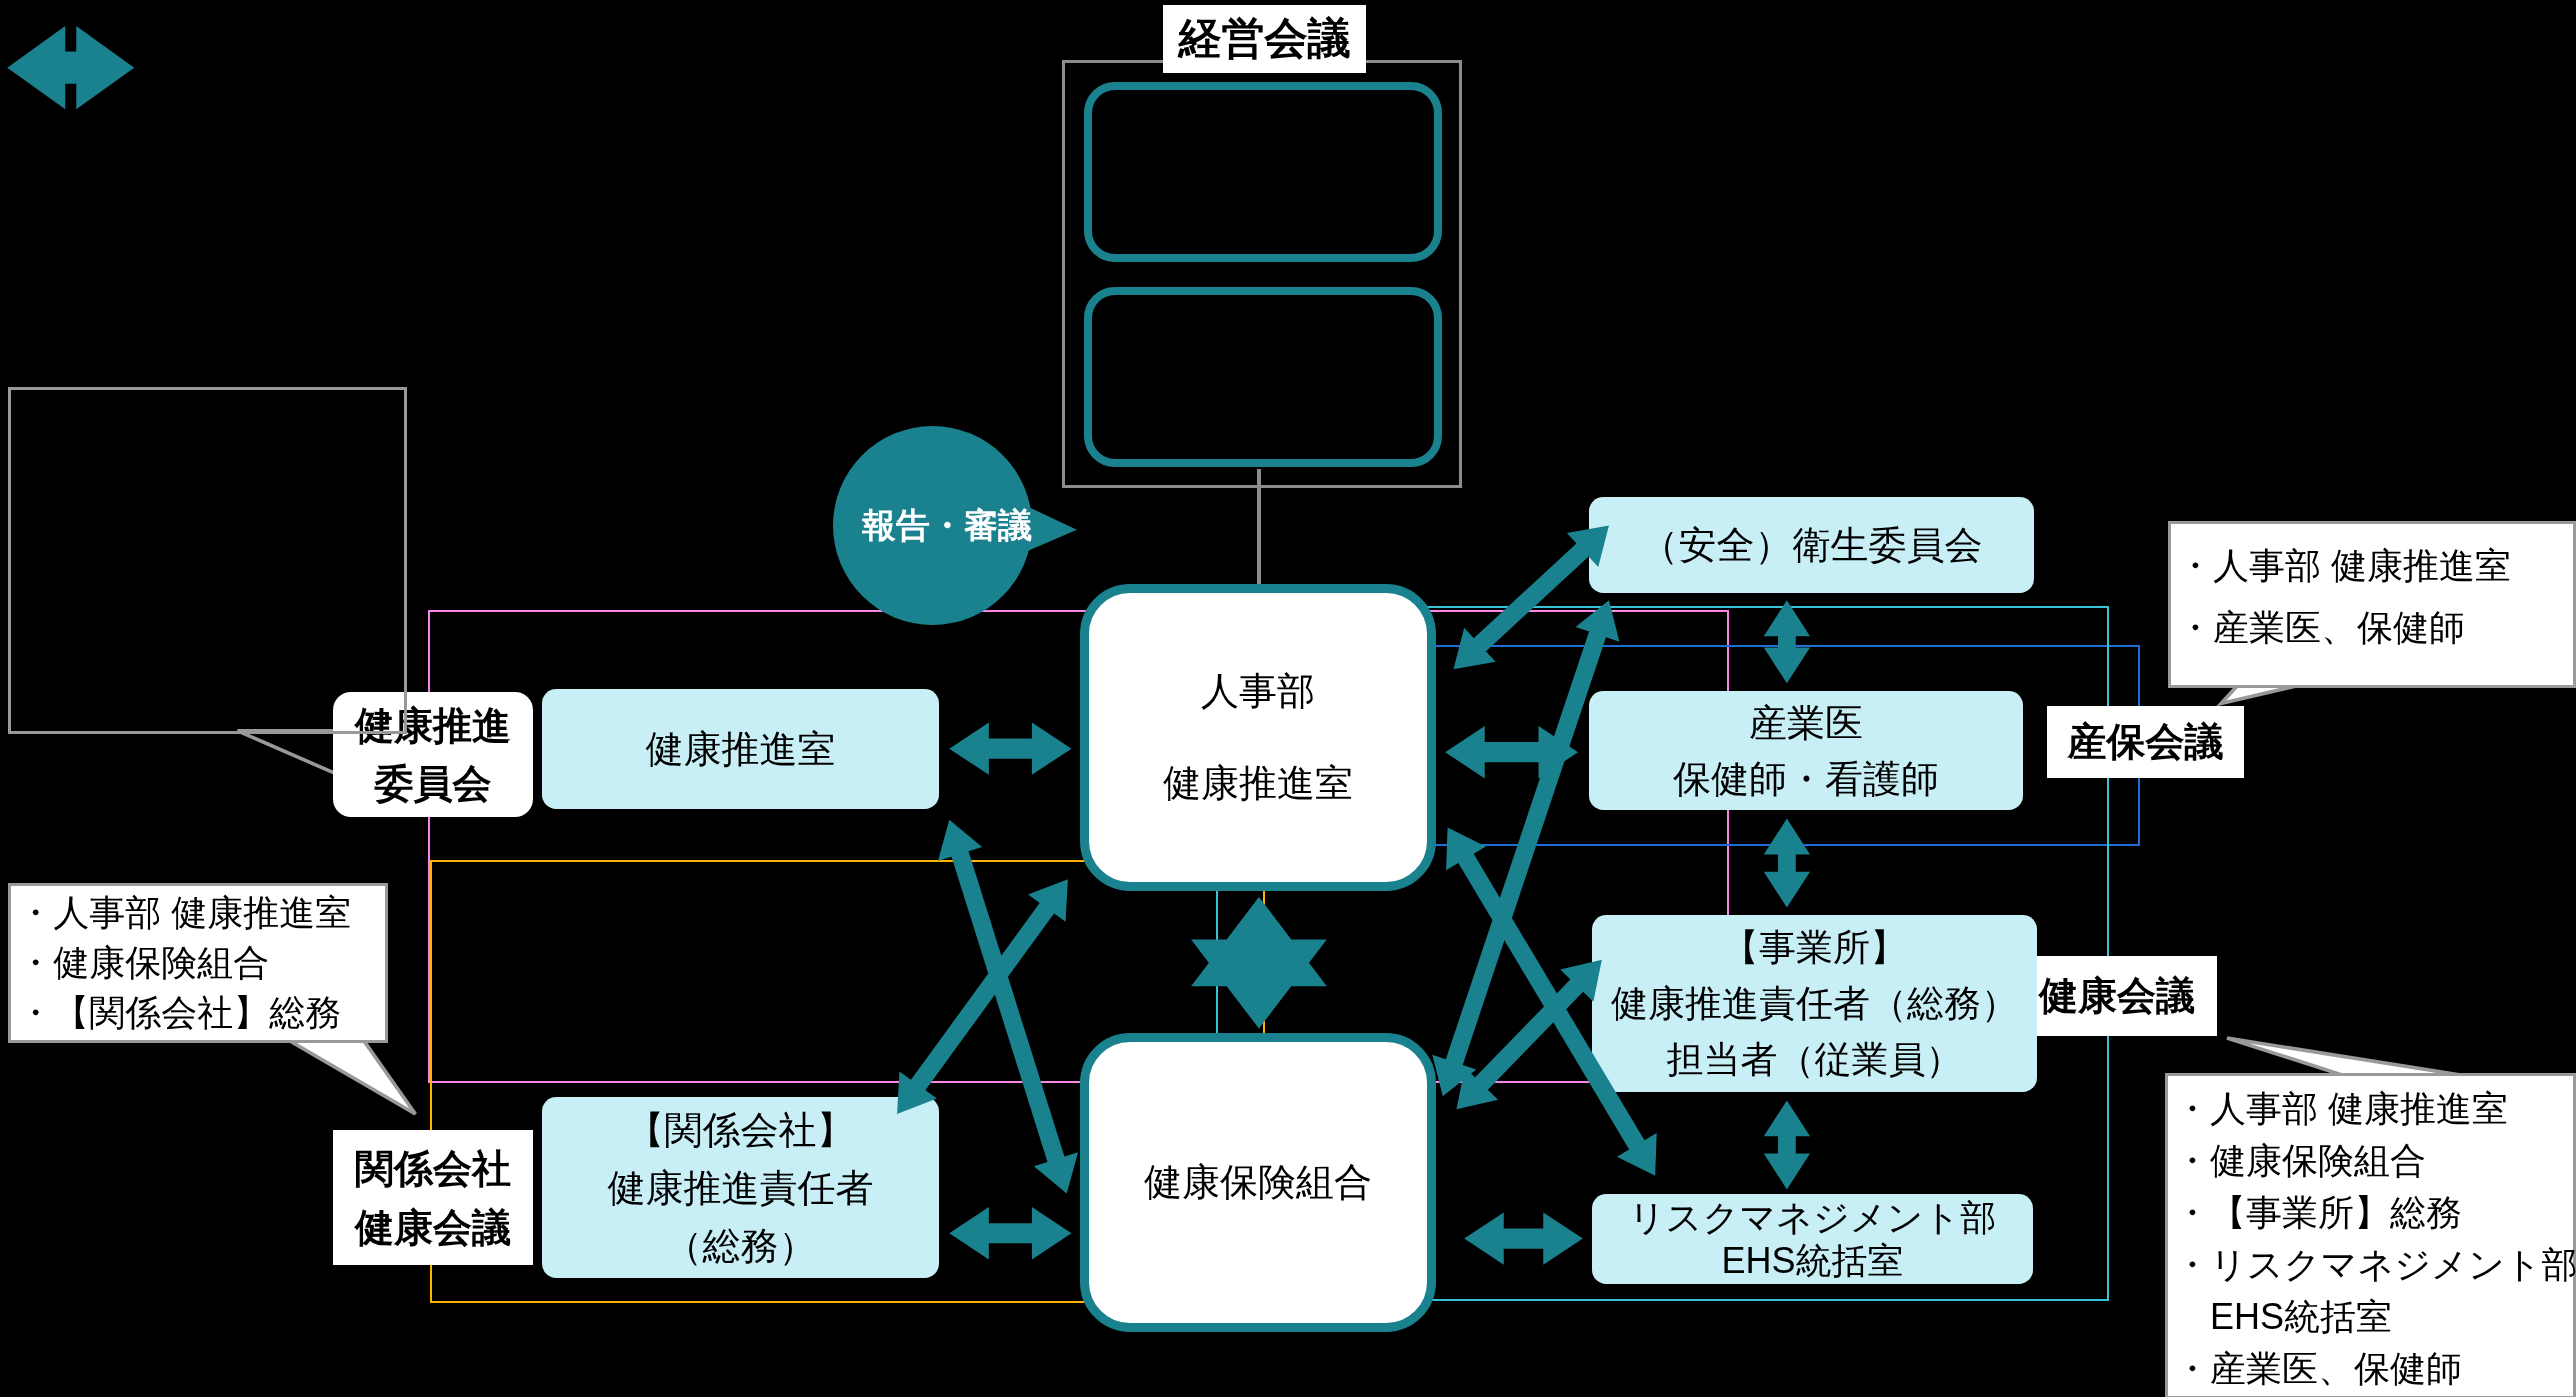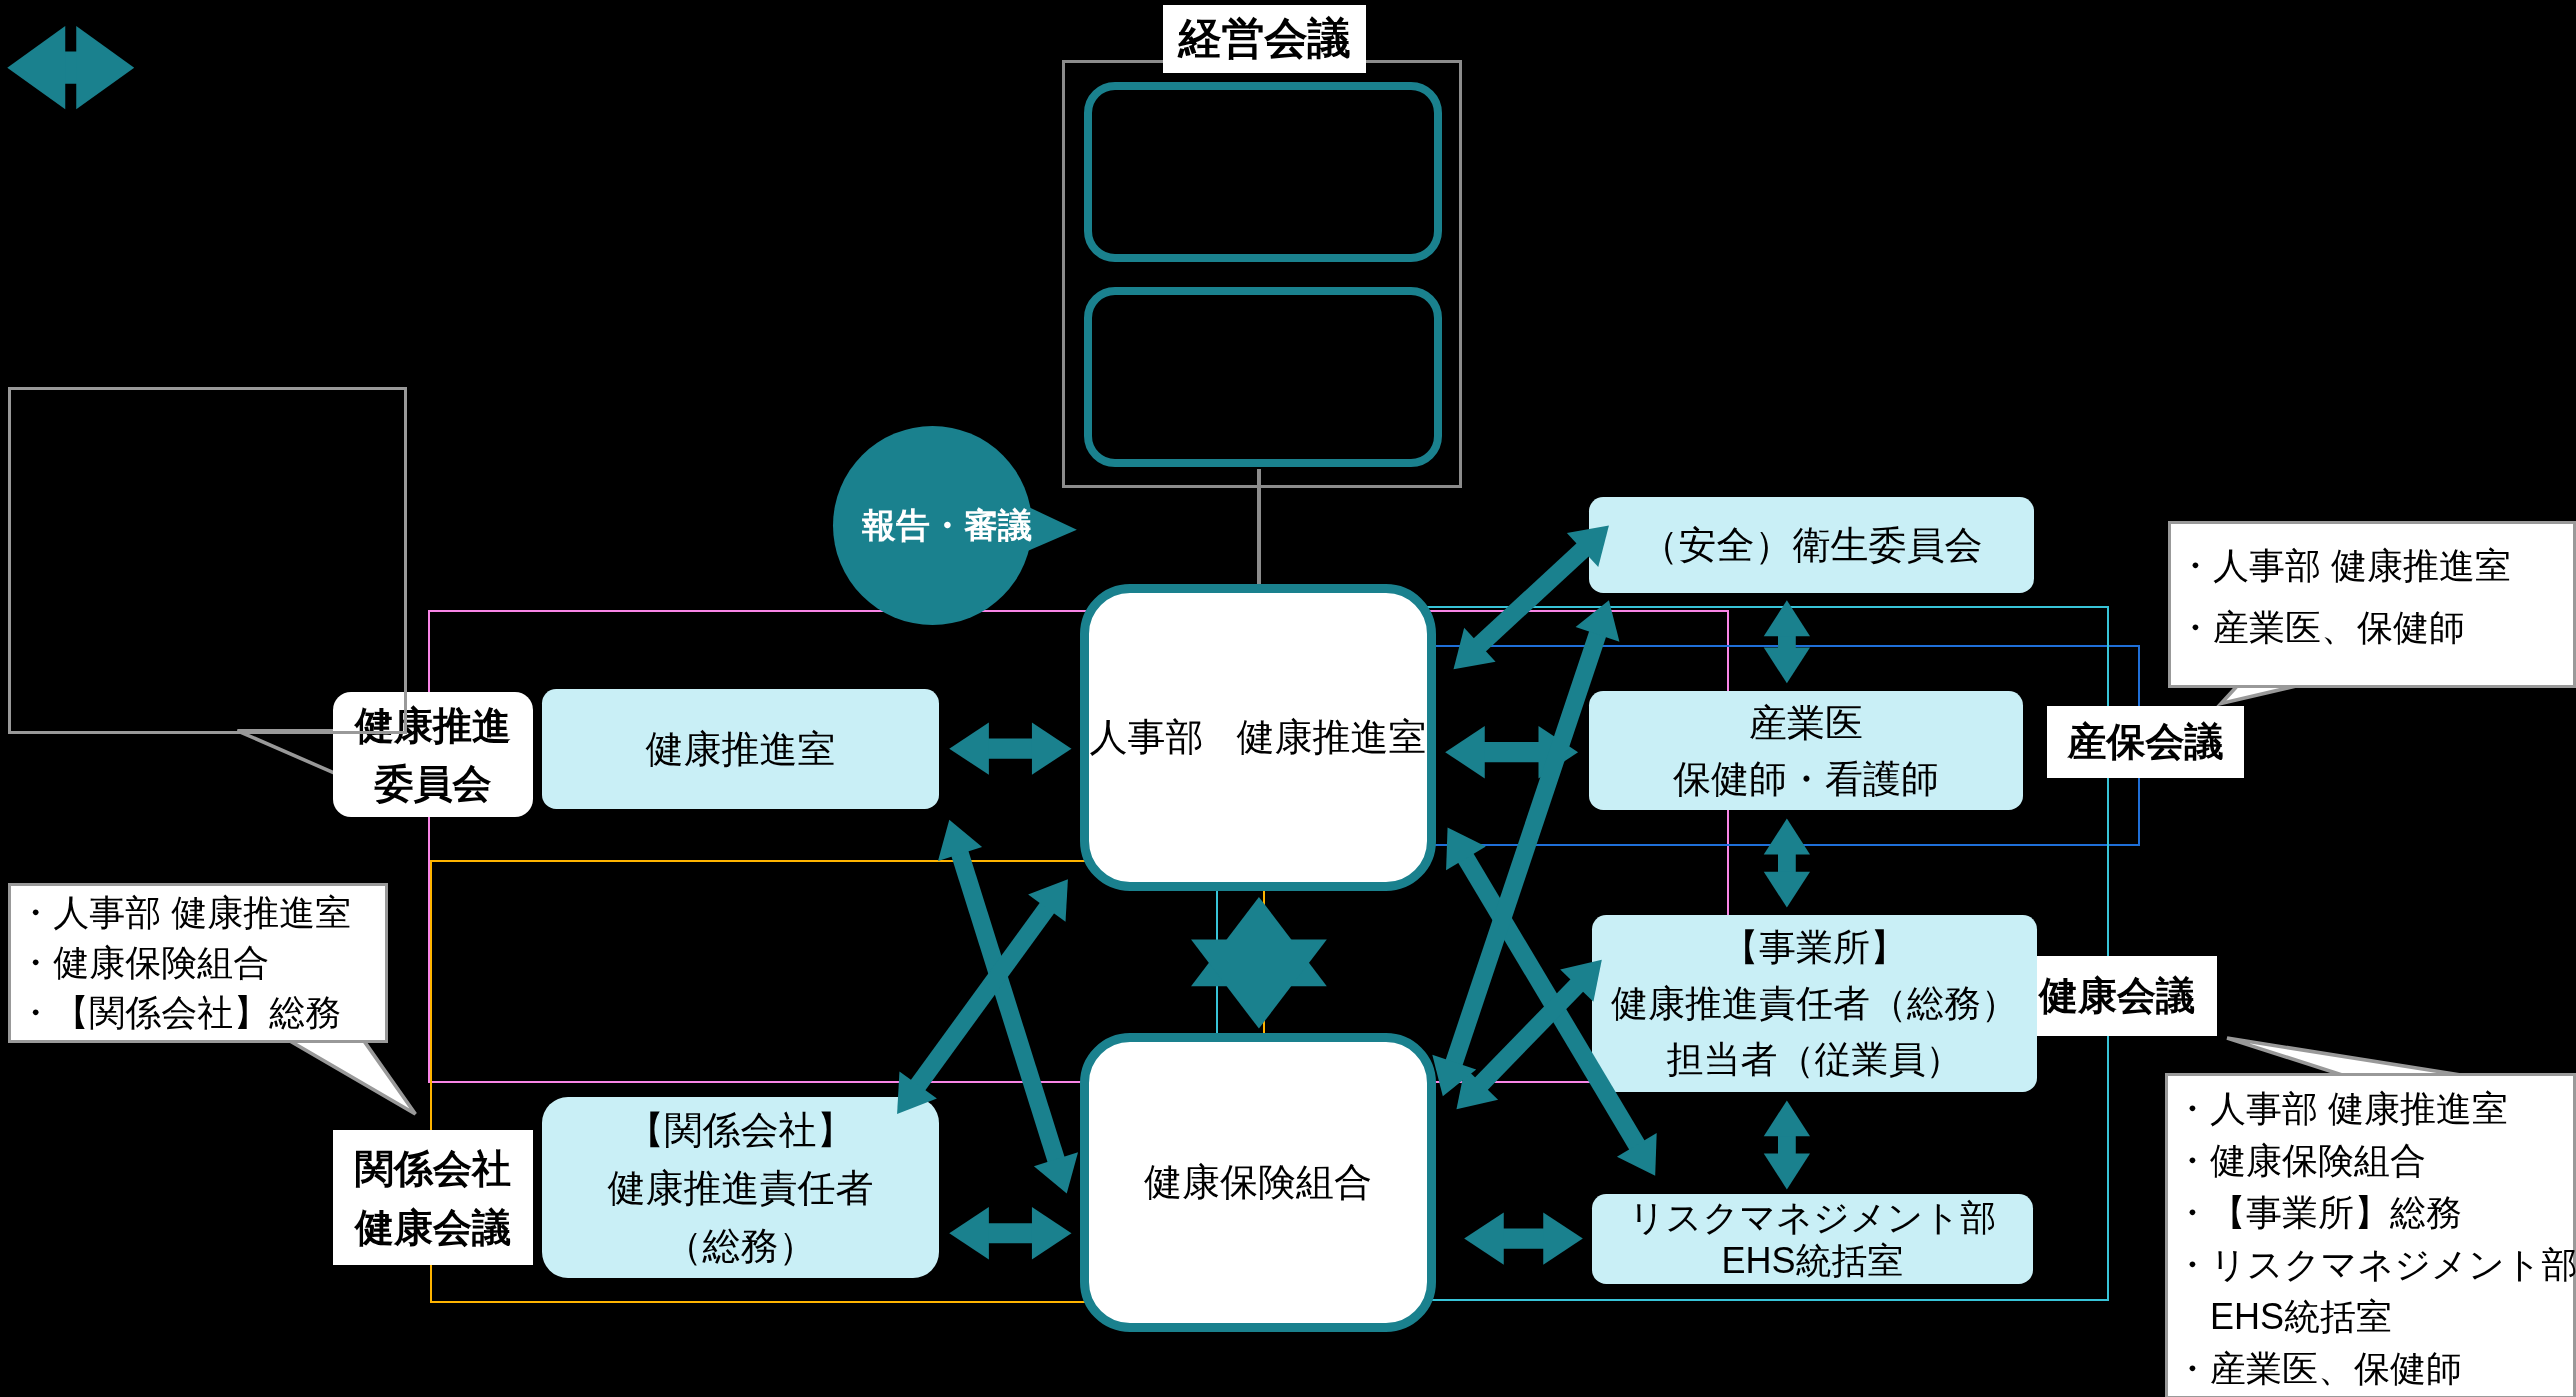--- a/index.html
+++ b/index.html
@@ -12,21 +12,21 @@
   svg.layer{position:absolute;left:0;top:0;z-index:6;}
   svg.arrows{position:absolute;left:0;top:0;z-index:40;}
   .lbl{position:absolute;background:#fff;color:#000;font-weight:bold;z-index:10;
        display:flex;flex-direction:column;align-items:center;justify-content:center;text-align:center;}
   .bubble{position:absolute;background:#fff;border:3.6px solid #999;z-index:10;color:#000;}
   .bubble.empty{background:transparent;}
   .bubble .bline{white-space:pre;}
   .cbox{position:absolute;background:#c9eff6;border-radius:14.2px;color:#000;z-index:20;
         display:flex;flex-direction:column;align-items:center;justify-content:center;text-align:center;}
   .wbox{position:absolute;background:#fff;border:9.5px solid #1a818e;border-radius:50px;color:#000;z-index:20;
-        display:flex;flex-direction:row;align-items:center;justify-content:center;text-align:center;gap:33px;}
+        display:flex;flex-direction:column;align-items:center;justify-content:center;text-align:center;gap:33px;}
   .report{position:absolute;background:#1a818e;border-radius:50%;color:#fff;font-weight:bold;z-index:22;
         display:flex;align-items:center;justify-content:flex-end;}
 </style>
 </head>
 <body>
 
 <div id="stage">
 
   <div class="grect" style="left:428px;top:610px;width:1297px;height:469px;border:2.4px solid #f985e6;"></div>
   <div class="grect" style="left:1175px;top:645px;width:961px;height:197px;border:2.4px solid #1f6fd8;"></div>
@@ -98,21 +98,21 @@
     <div>健康推進責任者（総務）</div>
     <div>担当者（従業員）</div>
   </div>
   <div class="cbox" style="left:1592px;top:1194px;width:441px;height:90px;font-size:36px;line-height:43px;">
     <div>リスクマネジメント部</div>
     <div>EHS統括室</div>
   </div>
   <div class="cbox" style="left:542px;top:689px;width:397px;height:120px;font-size:38px;">
     <div>健康推進室</div>
   </div>
-  <div class="cbox" style="left:542px;top:1097px;width:397px;height:181px;font-size:38px;line-height:58px;border-radius:26px;">
+  <div class="cbox" style="left:542px;top:1097px;width:397px;height:181px;font-size:38px;line-height:58px;">
     <div>【関係会社】</div>
     <div>健康推進責任者</div>
     <div>（総務）</div>
   </div>
 
   <div class="wbox" style="left:1080px;top:584px;width:338px;height:289px;font-size:38px;line-height:59px;">
     <div>人事部</div>
     <div>健康推進室</div>
   </div>
   <div class="wbox" style="left:1080px;top:1033px;width:338px;height:281px;font-size:38px;">

